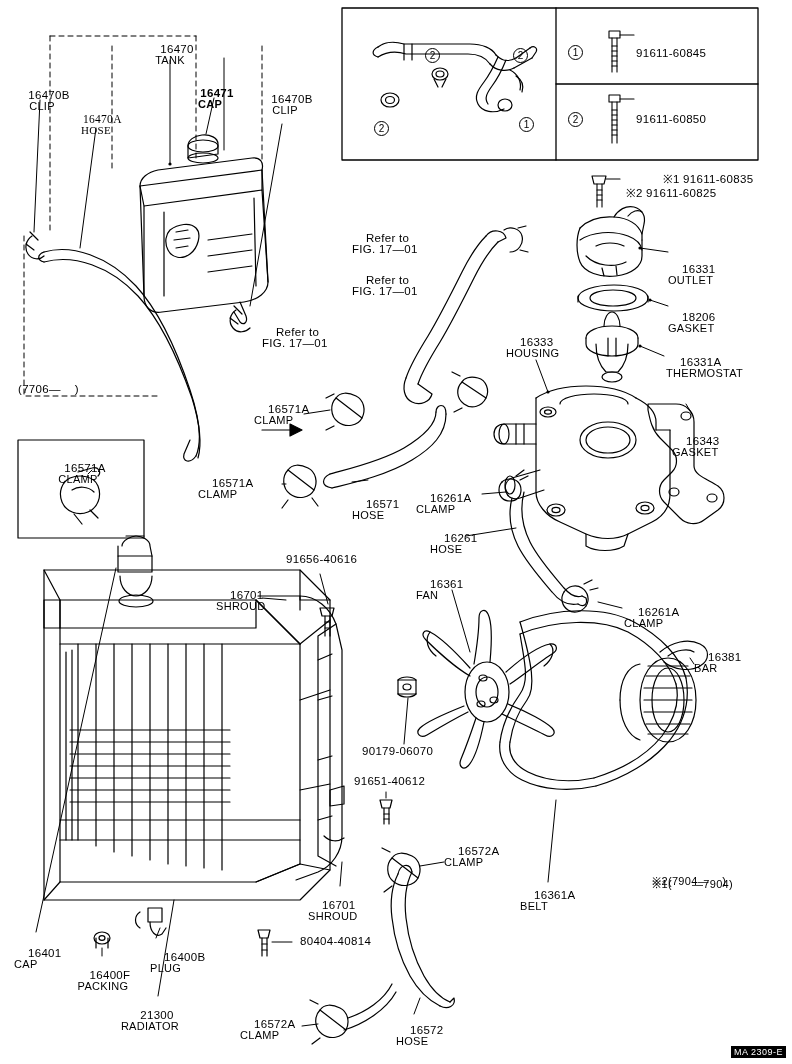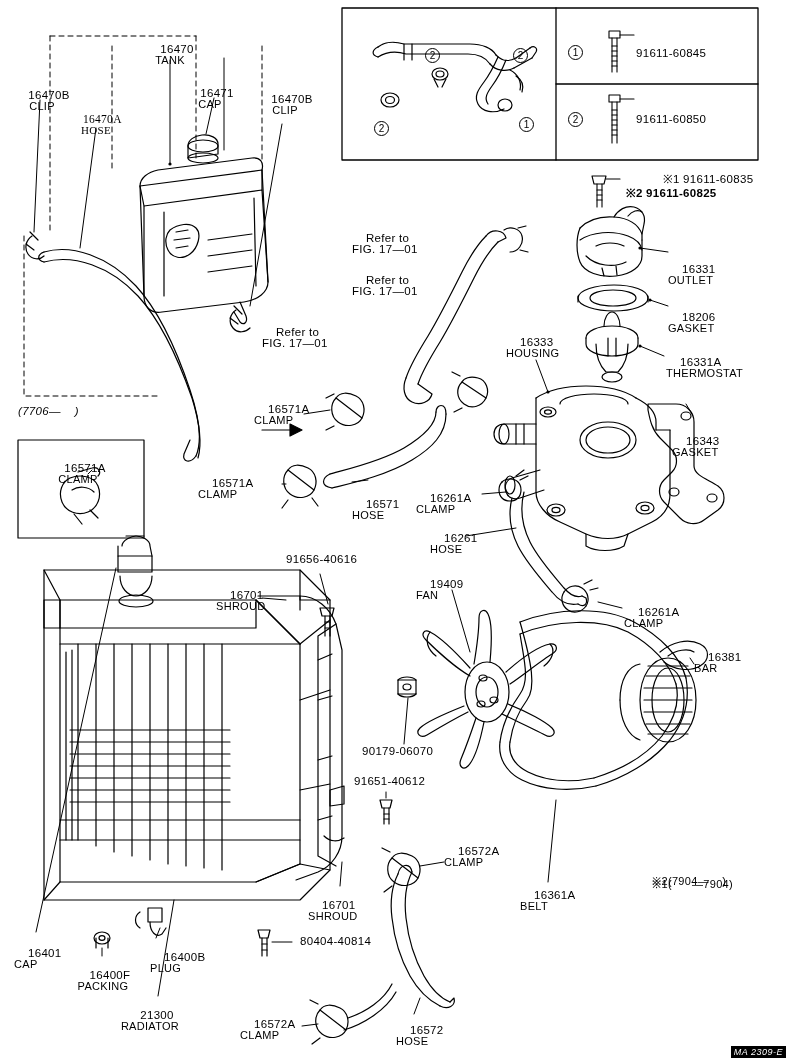--- a/index.html
+++ b/index.html
@@ -26,21 +26,21 @@
     font-size:11px;
     line-height:10px;
     letter-spacing:0.3px;
   }
   .cent { text-align:center; }
 
   .footnote { font-size:11px; }
   .corner {
     position:absolute; right:6px; bottom:6px;
     font-size:9px; letter-spacing:0.5px;
-    background:#000; color:#fff; padding:1px 3px;font-style:italic;
+    background:#000; color:#fff; padding:1px 3px;
   }
   .cnum {
     position:absolute;
     width:15px; height:15px; border:1.3px solid #000; border-radius:50%;
     font-size:10px; line-height:13px; text-align:center;
   }
 </style>
 </head>
 <body>
 
@@ -480,32 +480,32 @@
   <div class="cnum" style="left:568px; top:112px;">2</div>
   <div class="lbl" style="left:636px; top:48px;">91611-60845</div>
   <div class="lbl" style="left:636px; top:114px;">91611-60850</div>
 
   <div class="cnum" style="left:425px; top:48px;">2</div>
   <div class="cnum" style="left:513px; top:48px;">2</div>
   <div class="cnum" style="left:374px; top:121px;">2</div>
   <div class="cnum" style="left:519px; top:117px;">1</div>
 
   <div class="lbl" style="left:663px; top:174px;">※1 91611-60835</div>
-  <div class="lbl" style="left:626px; top:188px;font-weight:bold;">※2 91611-60825</div>
+  <div class="lbl" style="left:626px; top:188px;">※2 91611-60825</div>
 
   <div class="lbl cent" style="left:126px; top:32px; width:88px;">
     <span>16470</span><span class="sub">TANK</span>
   </div>
   <div class="lbl cent" style="left:0px; top:78px; width:84px;">
     <span>16470B</span><span class="sub">CLIP</span>
   </div>
   <div class="lbl cent" style="left:52px; top:102px; width:88px;font-family:Liberation Serif, serif;">
     <span>16470A</span><span class="sub">HOSE</span>
   </div>
-  <div class="lbl cent" style="left:174px; top:76px; width:72px;">
+  <div class="lbl cent" style="left:174px; top:76px; width:72px;font-weight:bold;">
     <span>16471</span><span class="sub">CAP</span>
   </div>
   <div class="lbl cent" style="left:248px; top:82px; width:74px;">
     <span>16470B</span><span class="sub">CLIP</span>
   </div>
 
   <div class="lbl" style="left:352px; top:221px;">
     <span>Refer to</span><br><span>FIG. 17—01</span>
   </div>
   <div class="lbl" style="left:352px; top:263px;">
@@ -533,37 +533,37 @@
 
   <div class="lbl" style="left:254px; top:392px;">
     <span>16571A</span><span class="sub">CLAMP</span>
   </div>
   <div class="lbl" style="left:198px; top:466px;">
     <span>16571A</span><span class="sub">CLAMP</span>
   </div>
   <div class="lbl cent" style="left:36px; top:451px; width:84px;">
     <span>16571A</span><span class="sub">CLAMP</span>
   </div>
-  <div class="lbl" style="left:18px; top:406px;font-style:italic;">(7706—    )</div>
+  <div class="lbl" style="left:18px; top:384px;">(7706—    )</div>
   <div class="lbl" style="left:352px; top:487px;">
     <span>16571</span><span class="sub">HOSE</span>
   </div>
 
   <div class="lbl" style="left:416px; top:481px;">
     <span>16261A</span><span class="sub">CLAMP</span>
   </div>
   <div class="lbl" style="left:430px; top:521px;">
     <span>16261</span><span class="sub">HOSE</span>
   </div>
   <div class="lbl" style="left:624px; top:595px;">
     <span>16261A</span><span class="sub">CLAMP</span>
   </div>
 
   <div class="lbl" style="left:416px; top:567px;">
-    <span>19409</span><span class="sub">FAN</span>
+    <span>16361</span><span class="sub">FAN</span>
   </div>
   <div class="lbl" style="left:694px; top:640px;">
     <span>16381</span><span class="sub">BAR</span>
   </div>
   <div class="lbl" style="left:520px; top:878px;">
     <span>16361A</span><span class="sub">BELT</span>
   </div>
 
   <div class="lbl" style="left:216px; top:578px;">
     <span>16701</span><span class="sub">SHROUD</span>

